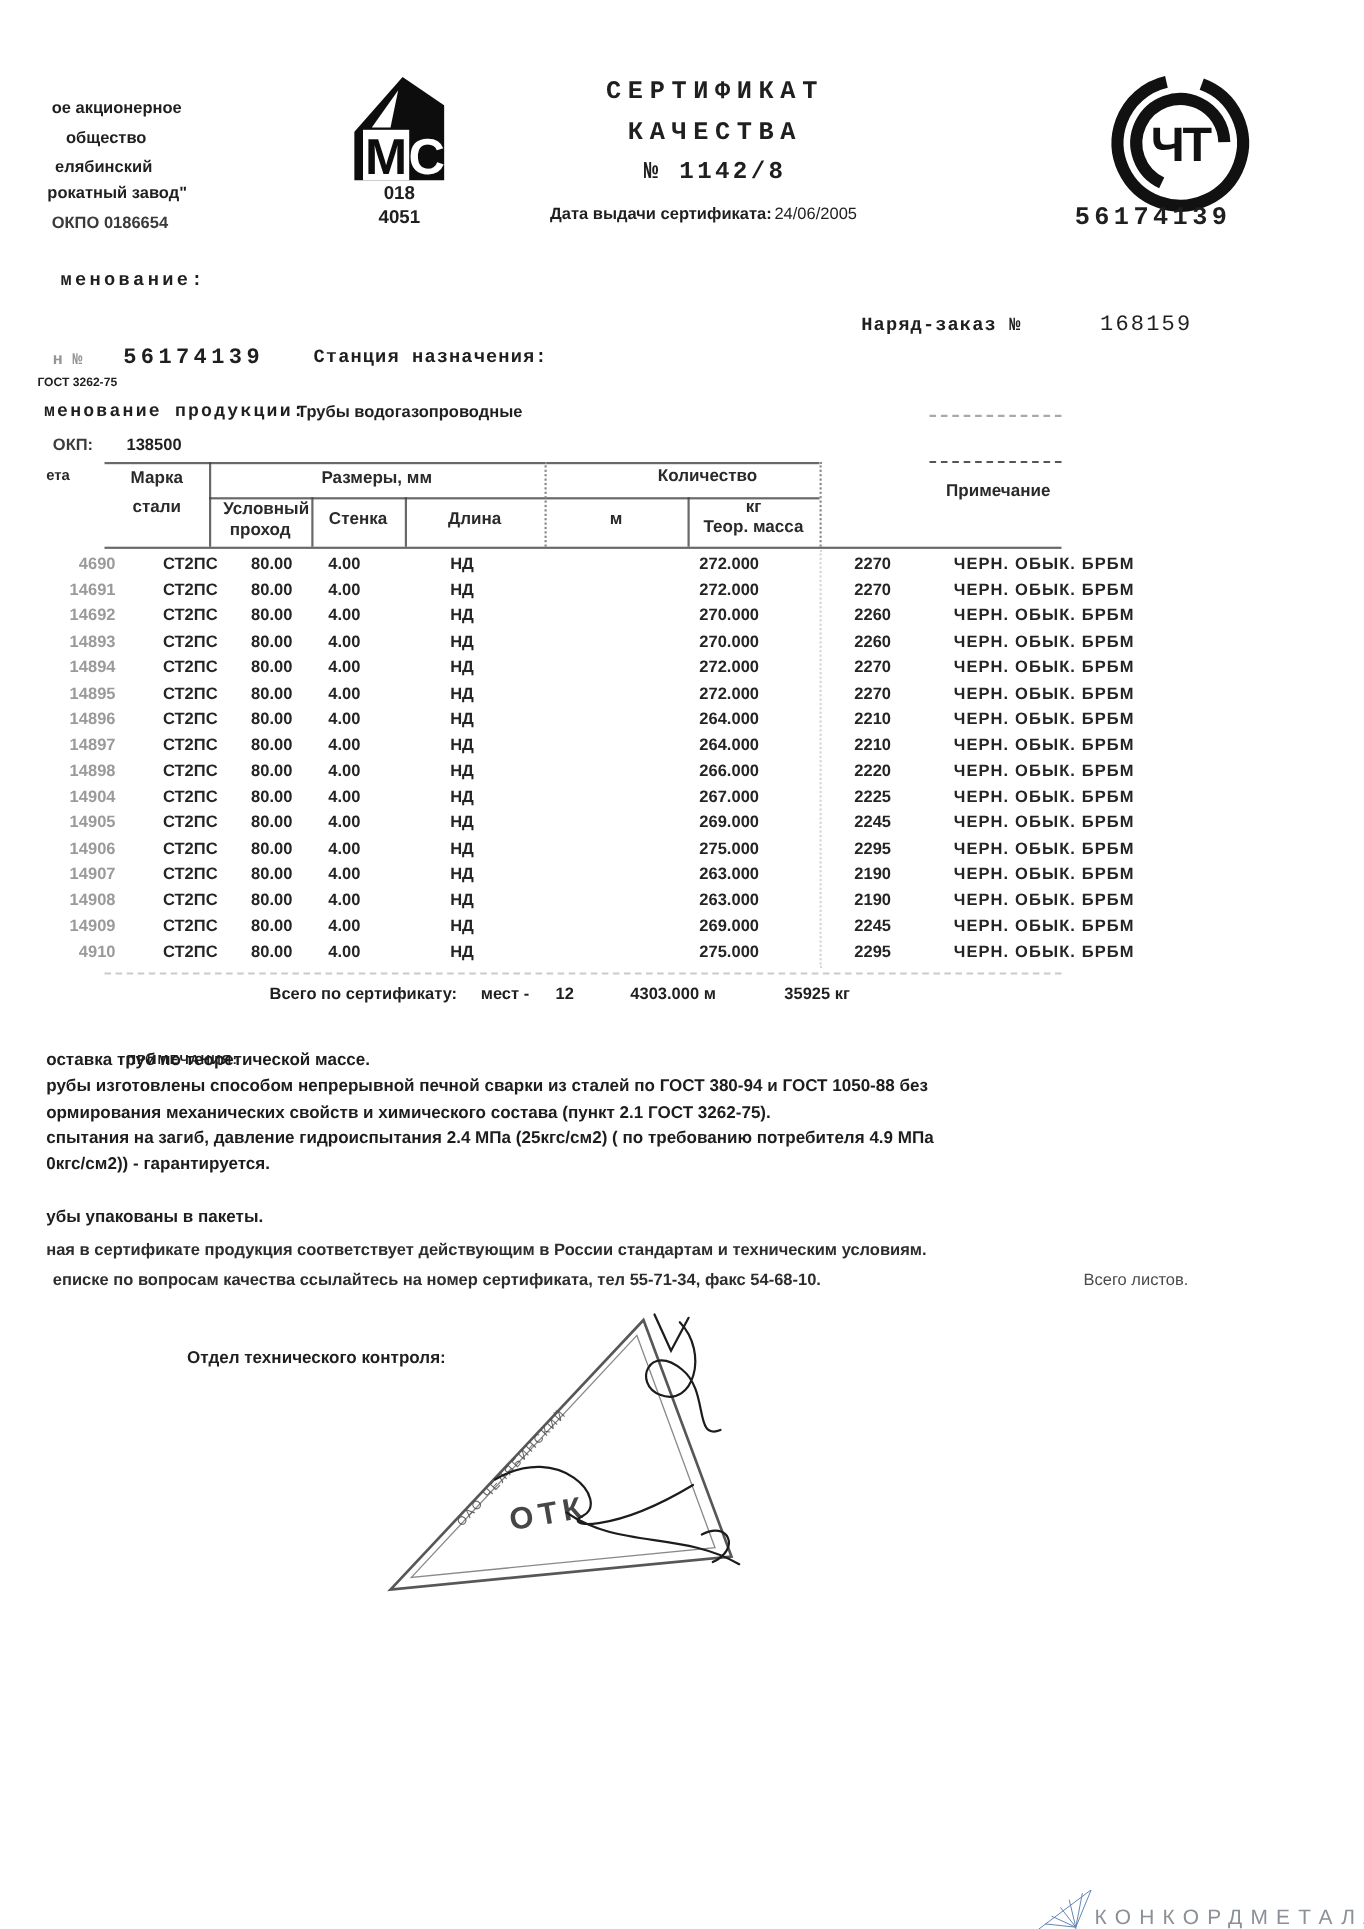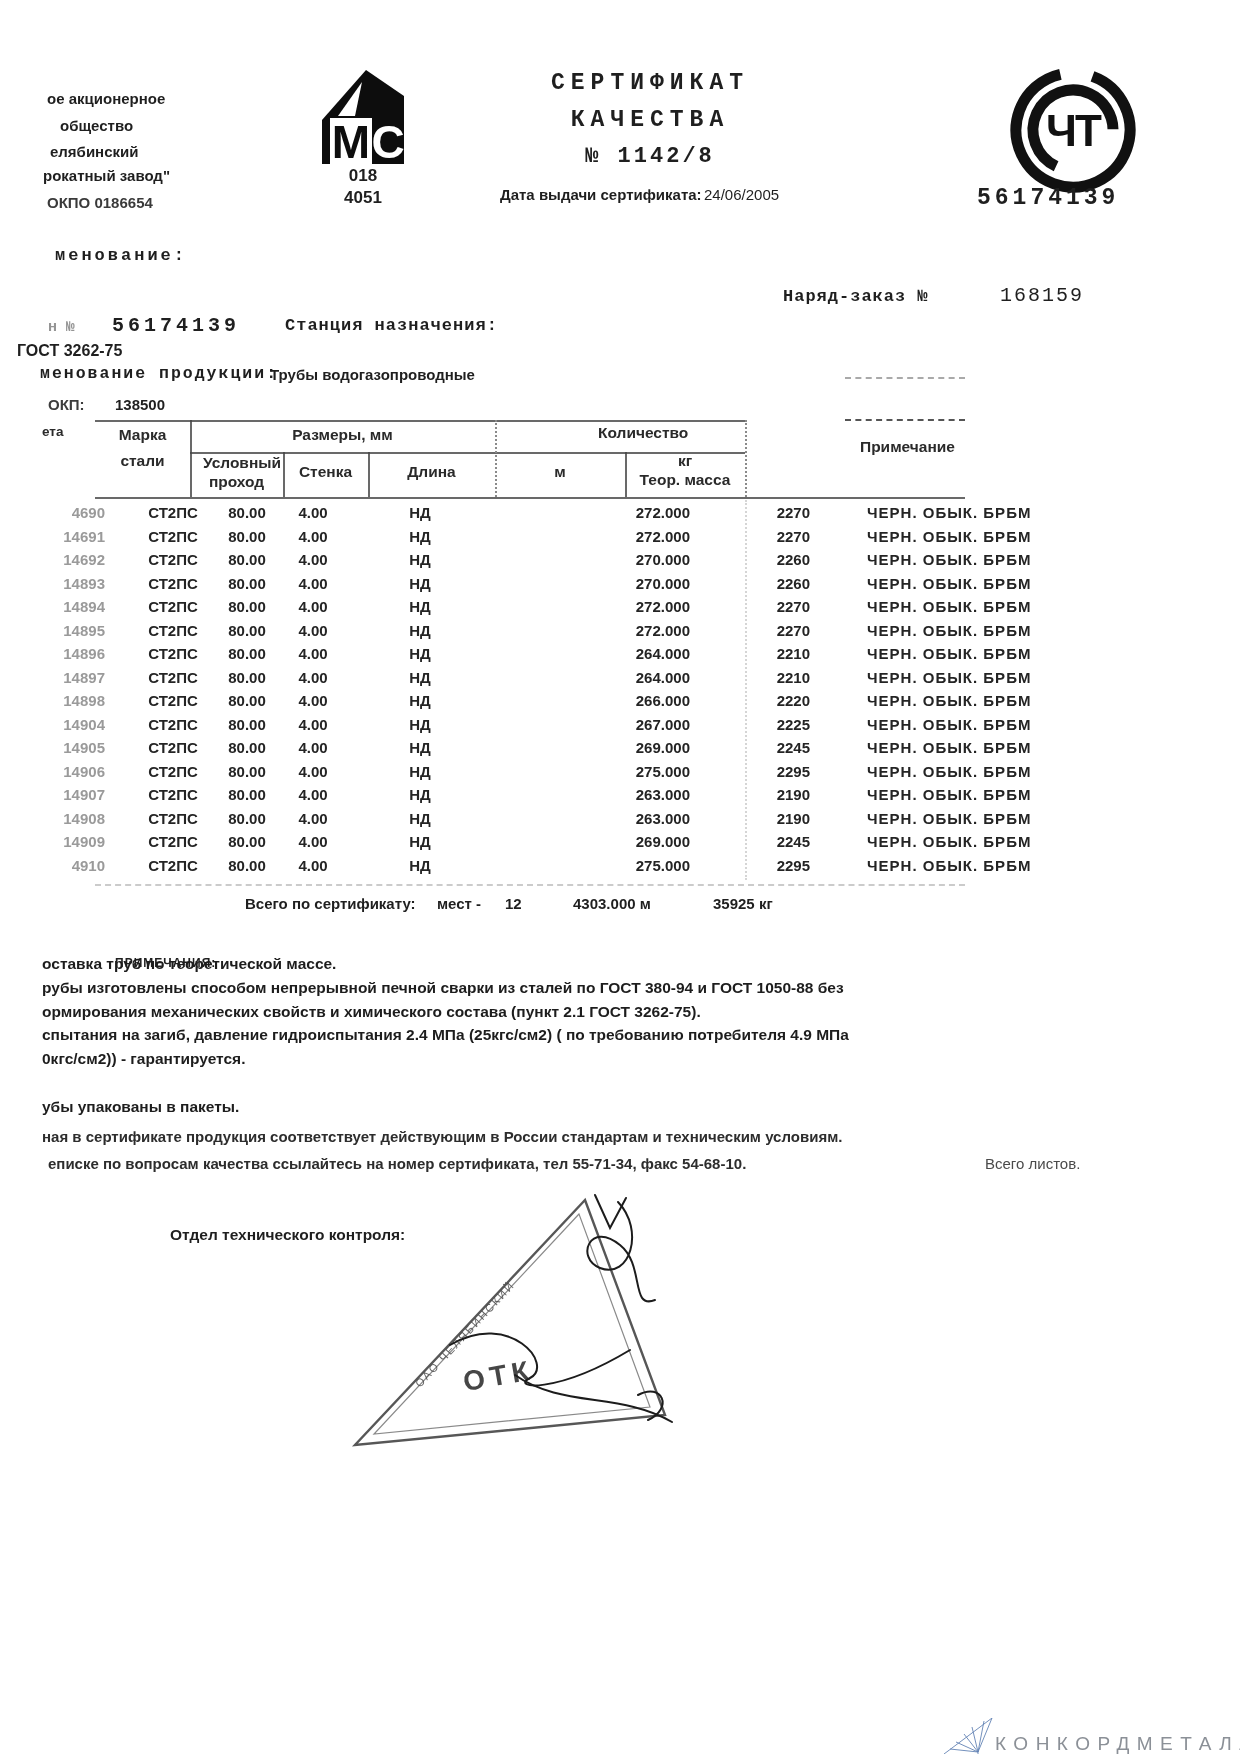--- a/index.html
+++ b/index.html
@@ -69,21 +69,21 @@
   </svg>
   <div class="abs mono sb" style="left:977px;top:185px;font-size:23px;letter-spacing:4px;">56174139</div>
 
   <div class="abs mono b" style="left:55px;top:246px;font-size:17px;letter-spacing:3px;">менование:</div>
   <div class="abs mono b" style="left:783px;top:287px;font-size:17px;letter-spacing:1px;">Наряд-заказ №</div>
   <div class="abs mono" style="left:1000px;top:284px;font-size:20px;letter-spacing:2px;font-weight:500;">168159</div>
 
   <div class="abs mono b faded" style="left:48px;top:319px;font-size:15px;">н №</div>
   <div class="abs mono b" style="left:112px;top:314px;font-size:20px;letter-spacing:4px;">56174139</div>
   <div class="abs mono b" style="left:285px;top:316px;font-size:17px;letter-spacing:1px;">Станция назначения:</div>
-  <div class="abs sans sb" style="left:17px;top:342px;font-size:16px;">ГОСТ 3262-75</div>
+  <div class="abs sans sb" style="left:34px;top:342px;font-size:11px;">ГОСТ 3262-75</div>
   <div class="abs mono b" style="left:40px;top:364px;font-size:16.5px;letter-spacing:2px;">менование продукции:</div>
   <div class="abs sans b" style="left:270px;top:366px;font-size:15px;">Трубы водогазопроводные</div>
   <div class="abs sans sb" style="left:48px;top:396px;font-size:15px;color:#3c3c3c;">ОКП:</div>
   <div class="abs sans sb" style="left:115px;top:396px;font-size:15px;">138500</div>
 
   <div>
     <div class="line hline abs" style="left:95px;top:420px;width:650px;"></div>
     <div class="abs dashed" style="left:845px;top:419px;width:120px;"></div>
     <div class="abs dashed" style="left:845px;top:377px;width:120px;opacity:.5;"></div>
     <div class="line abs" style="left:190px;top:452px;width:555px;height:1.5px;"></div>

